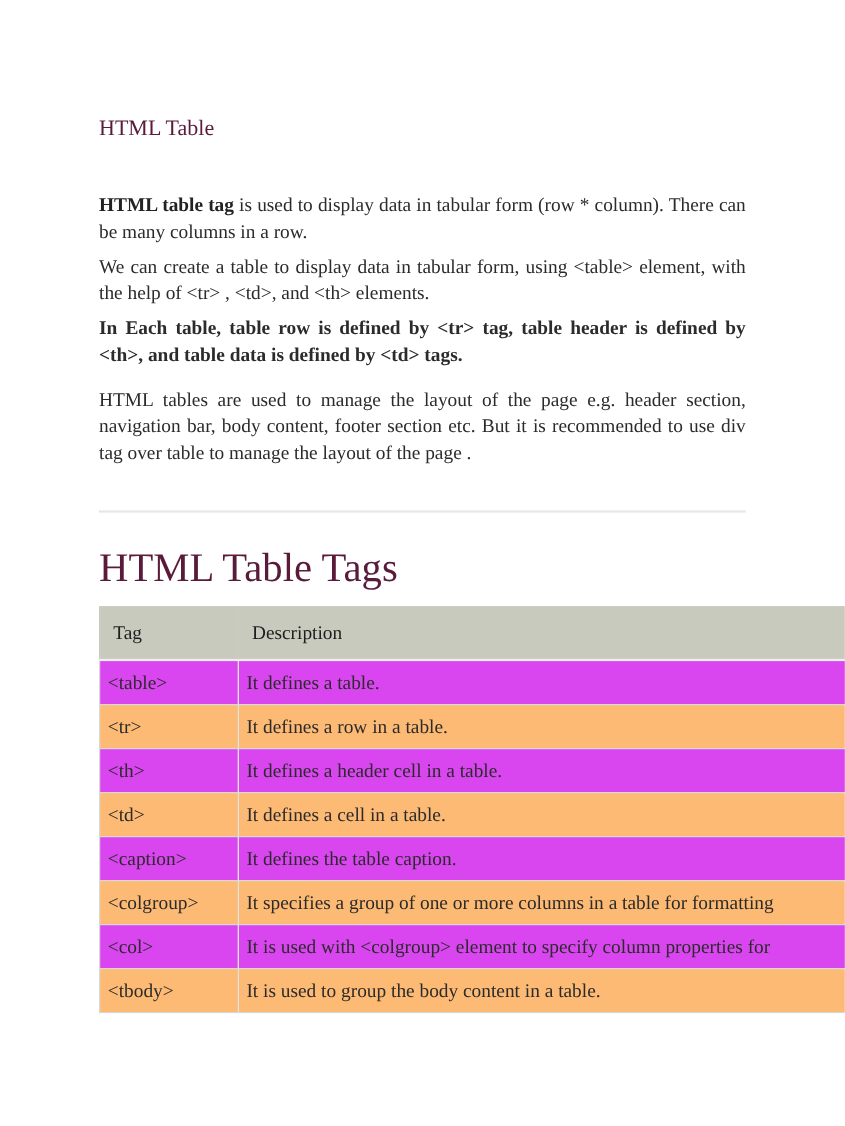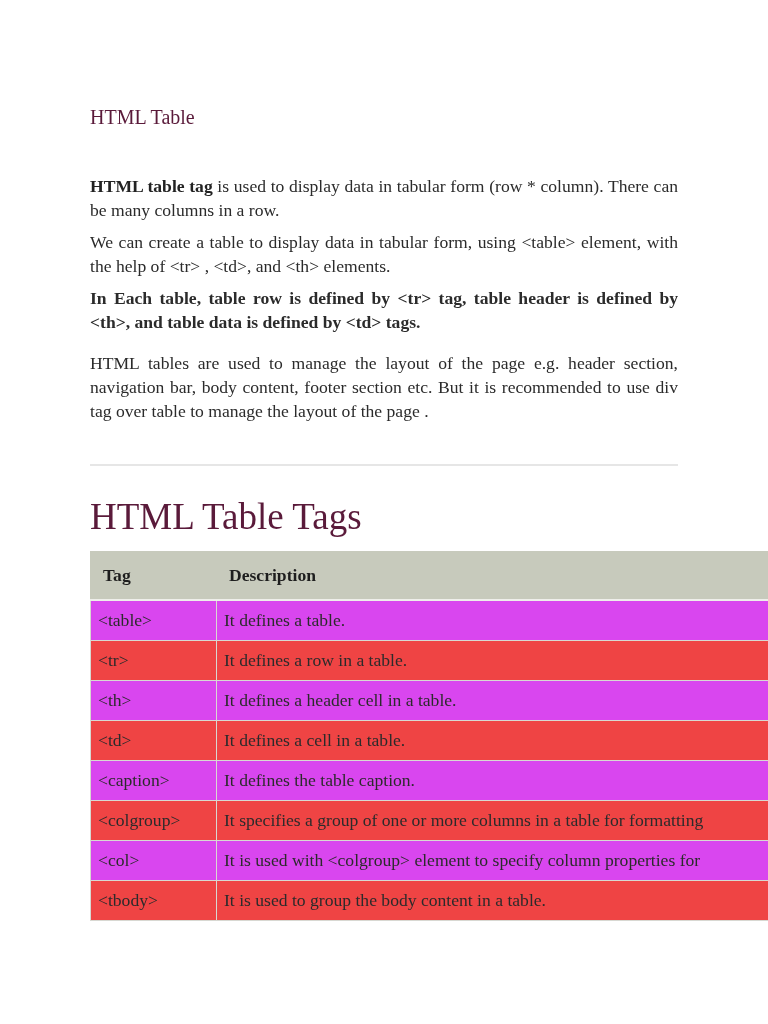--- a/index.html
+++ b/index.html
@@ -72,38 +72,38 @@
       top: 551px;
       width: 720px;
       border-collapse: collapse;
       font-family: "Liberation Serif", "DejaVu Serif", serif;
       font-size: 17.6px;
       color: #2b2b2b;
     }
     .tbl th {
       background: #c7cabc;
       text-align: left;
-      font-weight: bold;
+      font-weight: normal;
       height: 48px;
       padding: 0 0 0 12px;
       color: #1e1e1e;
       border-bottom: 2px solid #eeeeea;
       border-left: 1px solid #c7cabc;
     }
     .tbl th.col-desc { padding-left: 12px; }
     .tbl td {
       height: 39px;
       padding: 0 0 0 7px;
       border: 1px solid #d8d8d2;
       white-space: nowrap;
       overflow: hidden;
     }
     .tbl td.col-tag { width: 118px; }
     .tbl tr.odd td { background: #d946ef; }
-    .tbl tr.even td { background: #ef4444; margin-left: 48px; }
+    .tbl tr.even td { background: #fdba74; margin-left: 48px; }
     .tbl col.c1 { width: 126px; }
   </style>
 </head>
 <body>
 
 <div class="page">
   <h1 class="title">HTML Table</h1>
 
   <p class="para p1"><b>HTML table tag</b><span> is used to display data in tabular form (row * column). There can be many columns in a row.</span></p>
 

